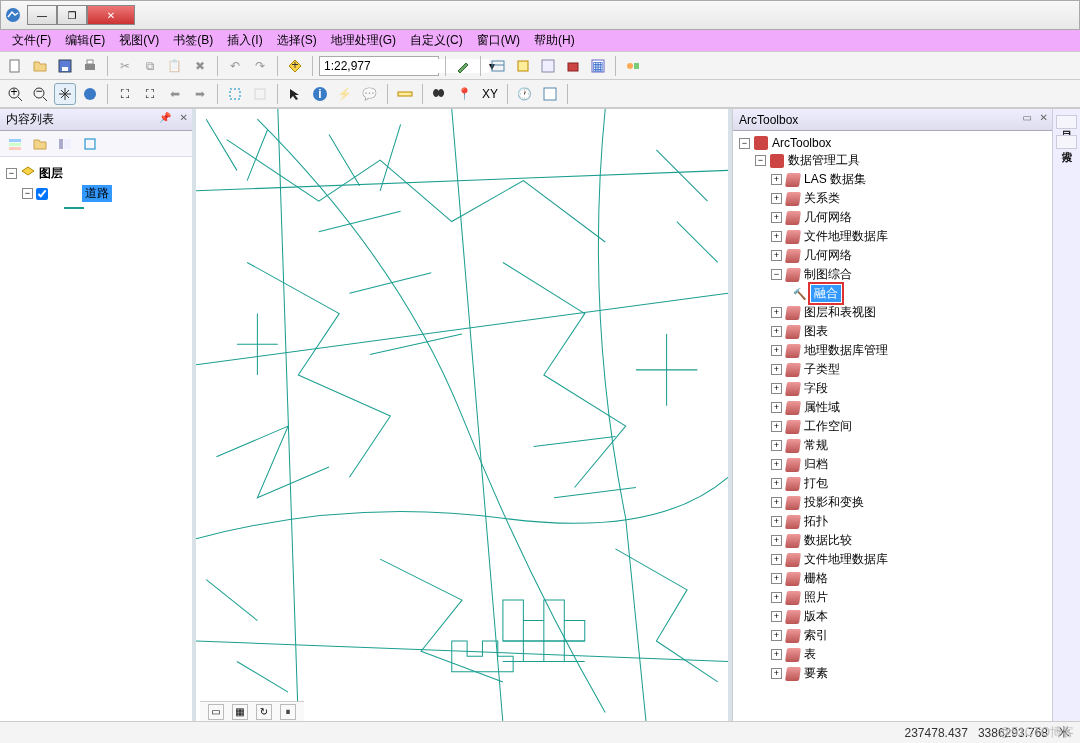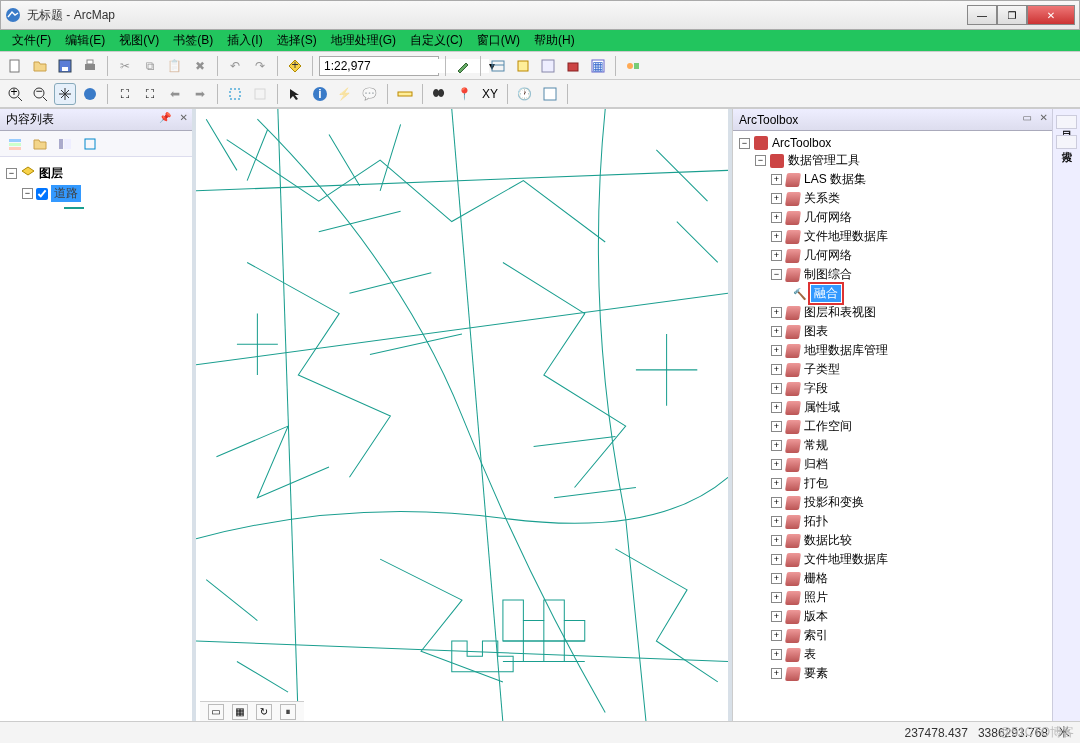--- a/index.html
+++ b/index.html
@@ -5,41 +5,41 @@
 * { box-sizing: border-box; margin: 0; padding: 0; font-family: "Microsoft YaHei", SimSun, sans-serif; font-size: 12px; }
 body { width: 1080px; height: 743px; background: #fff; position: relative; overflow: hidden; }
 
 .title-bar { height: 30px; background: linear-gradient(#f8f8f8,#e8e8e8); border: 1px solid #aaa; display: flex; align-items: center; padding: 0 4px; }
 .title-bar .app-icon { width: 16px; height: 16px; margin-right: 6px; }
 .title-bar .title-text { flex: 1; color: #333; }
 .win-btns { display: flex; gap: 0; }
 .win-btn { width: 30px; height: 20px; border: 1px solid #888; background: linear-gradient(#f5f5f5,#ddd); display:flex;align-items:center;justify-content:center;font-size:10px;cursor:pointer; }
 .win-btn.close { background: linear-gradient(#e77,#c33); color:#fff; width: 48px; }
 
-.menu-bar { height: 22px; background: #22c55e; border-bottom: 1px solid #ccc; display:flex; align-items:center; padding: 0 6px; gap: 2px; }
+.menu-bar { height: 22px; background: #f0abfc; border-bottom: 1px solid #ccc; display:flex; align-items:center; padding: 0 6px; gap: 2px; }
 .menu-bar span { padding: 2px 6px; cursor:pointer; }
 
 .toolbar { height: 28px; background:#f4f4f4; border-bottom:1px solid #ccc; display:flex; align-items:center; padding:0 4px; gap:3px; }
 .toolbar .sep { width:1px; height:20px; background:#bbb; margin:0 3px; }
 .tbtn { width:22px; height:22px; display:flex;align-items:center;justify-content:center; border:1px solid transparent; cursor:pointer; border-radius:3px; }
 .tbtn.disabled { opacity:.4; cursor:default; }
 .scale-box { width:120px; height:20px; border:1px solid #aaa; background:#fff; display:flex; align-items:center; padding:0 4px; }
 .scale-box input { border:none; outline:none; flex:1; font-size:12px; }
 
 .main { display:flex; height: calc(100% - 30px - 22px - 28px - 28px - 22px); border-top:1px solid #ccc; }
 .toc { width:196px; border-right:4px solid #d8e0e8; display:flex; flex-direction:column; }
 .panel-hdr { height:22px; background:linear-gradient(#eef,#dde); border-bottom:1px solid #aab; display:flex; align-items:center; padding:0 6px; font-size:12px; position:relative; }
 .panel-hdr .pin, .panel-hdr .x { position:absolute; right:4px; top:3px; font-size:10px; cursor:pointer; color:#666; }
 .panel-hdr .pin { right: 20px; }
 .toc-toolbar { height:26px; display:flex; align-items:center; gap:3px; padding:0 4px; border-bottom:1px solid #dde; background:#f7f7fb; }
 .toc-tree { flex:1; padding:6px; overflow:auto; }
 .tree-row { display:flex; align-items:center; gap:3px; padding:1px 0; white-space:nowrap; }
 .expander { width:11px; height:11px; border:1px solid #888; display:inline-flex; align-items:center; justify-content:center; font-size:9px; line-height:1; cursor:pointer; background:#fff; }
 .tree-row .chk { width:12px; height:12px; }
-.tree-row .lbl.sel { background:#3399ff; color:#404040; padding:0 3px; }
+.tree-row .lbl.sel { background:#3399ff; color:#000000; padding:0 3px;margin-left:31px; }
 .swatch-line { width:20px; height:2px; background:#1a9e8f; margin-left: 58px; margin-top:4px; }
 
 .map-area { flex:1; position:relative; background:#fff; overflow:hidden; border-right:4px solid #d8e0e8; }
 .map-area svg { position:absolute; inset:0; }
 
 .arctoolbox { width:320px; display:flex; flex-direction:column; border-left:1px solid #ccc; }
 .tb-tree { flex:1; overflow:auto; padding:4px 0; position:relative; }
 .tb-row { display:flex; align-items:center; gap:4px; padding:1px 6px; white-space:nowrap; cursor:pointer; }
 .tb-row .lbl.hl { background:#3399ff; color:#fff; padding:0 3px; outline:2px solid #d33; outline-offset:1px; }
 .icon-toolbox { width:14px; height:14px; background:#c44; border-radius:2px; }
@@ -62,21 +62,20 @@
 </head>
 <body>
 
 <div class="title-bar">
   <span class="app-icon">
     <svg class="ic" viewBox="0 0 16 16">
         <circle cx="8" cy="8" r="7" fill="#3a7bc8"></circle>
         <path d="M3 10 L7 5 L10 8 L13 6" stroke="#fff" fill="none" stroke-width="1.4"></path>
       </svg>
   </span>
-  <span class="title-text">无标题 - ArcMap</span>
   <div class="win-btns">
     <div class="win-btn">—</div>
     <div class="win-btn">❐</div>
     <div class="win-btn close">✕</div>
   </div>
 </div>
 
 <div class="menu-bar">
   <span>文件(F)</span>
   <span>编辑(E)</span>

